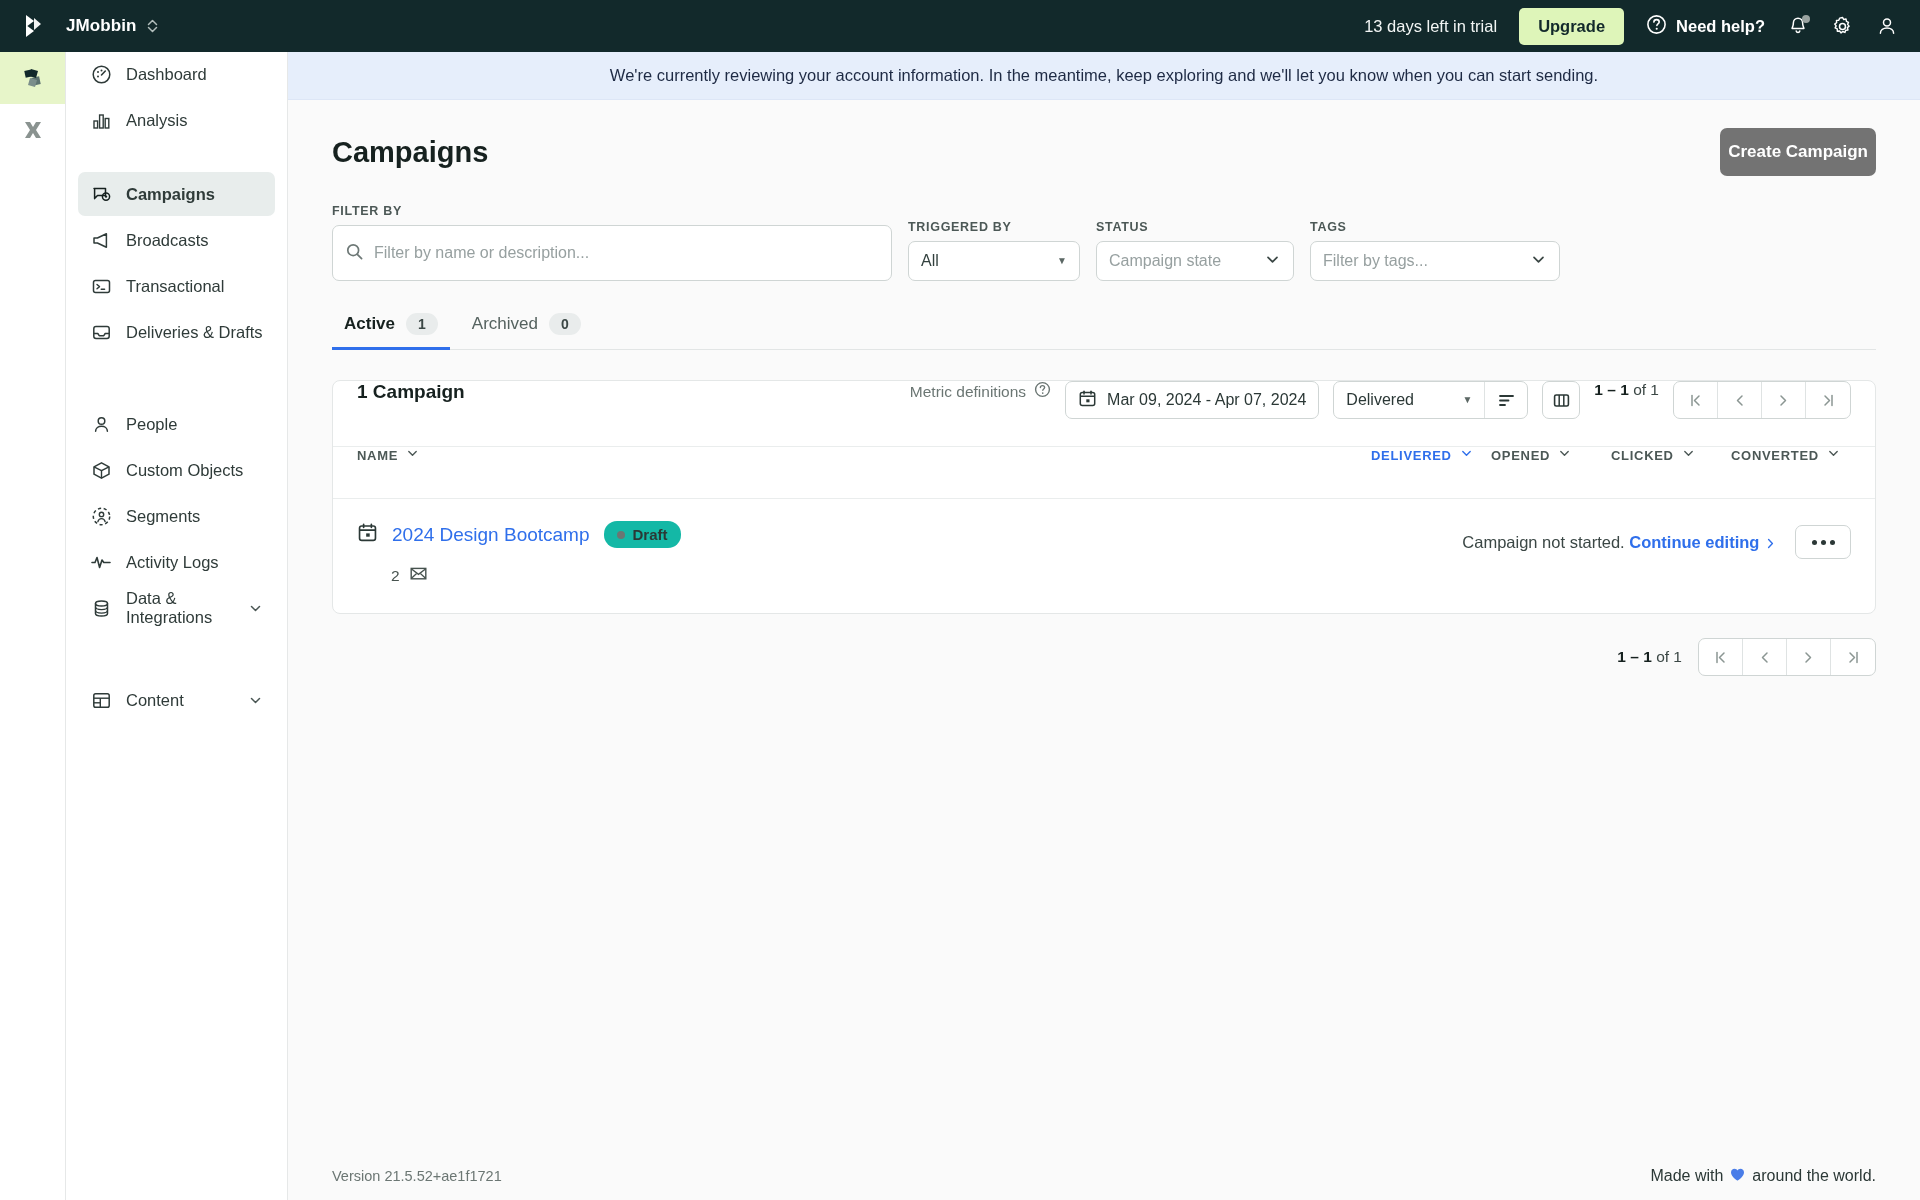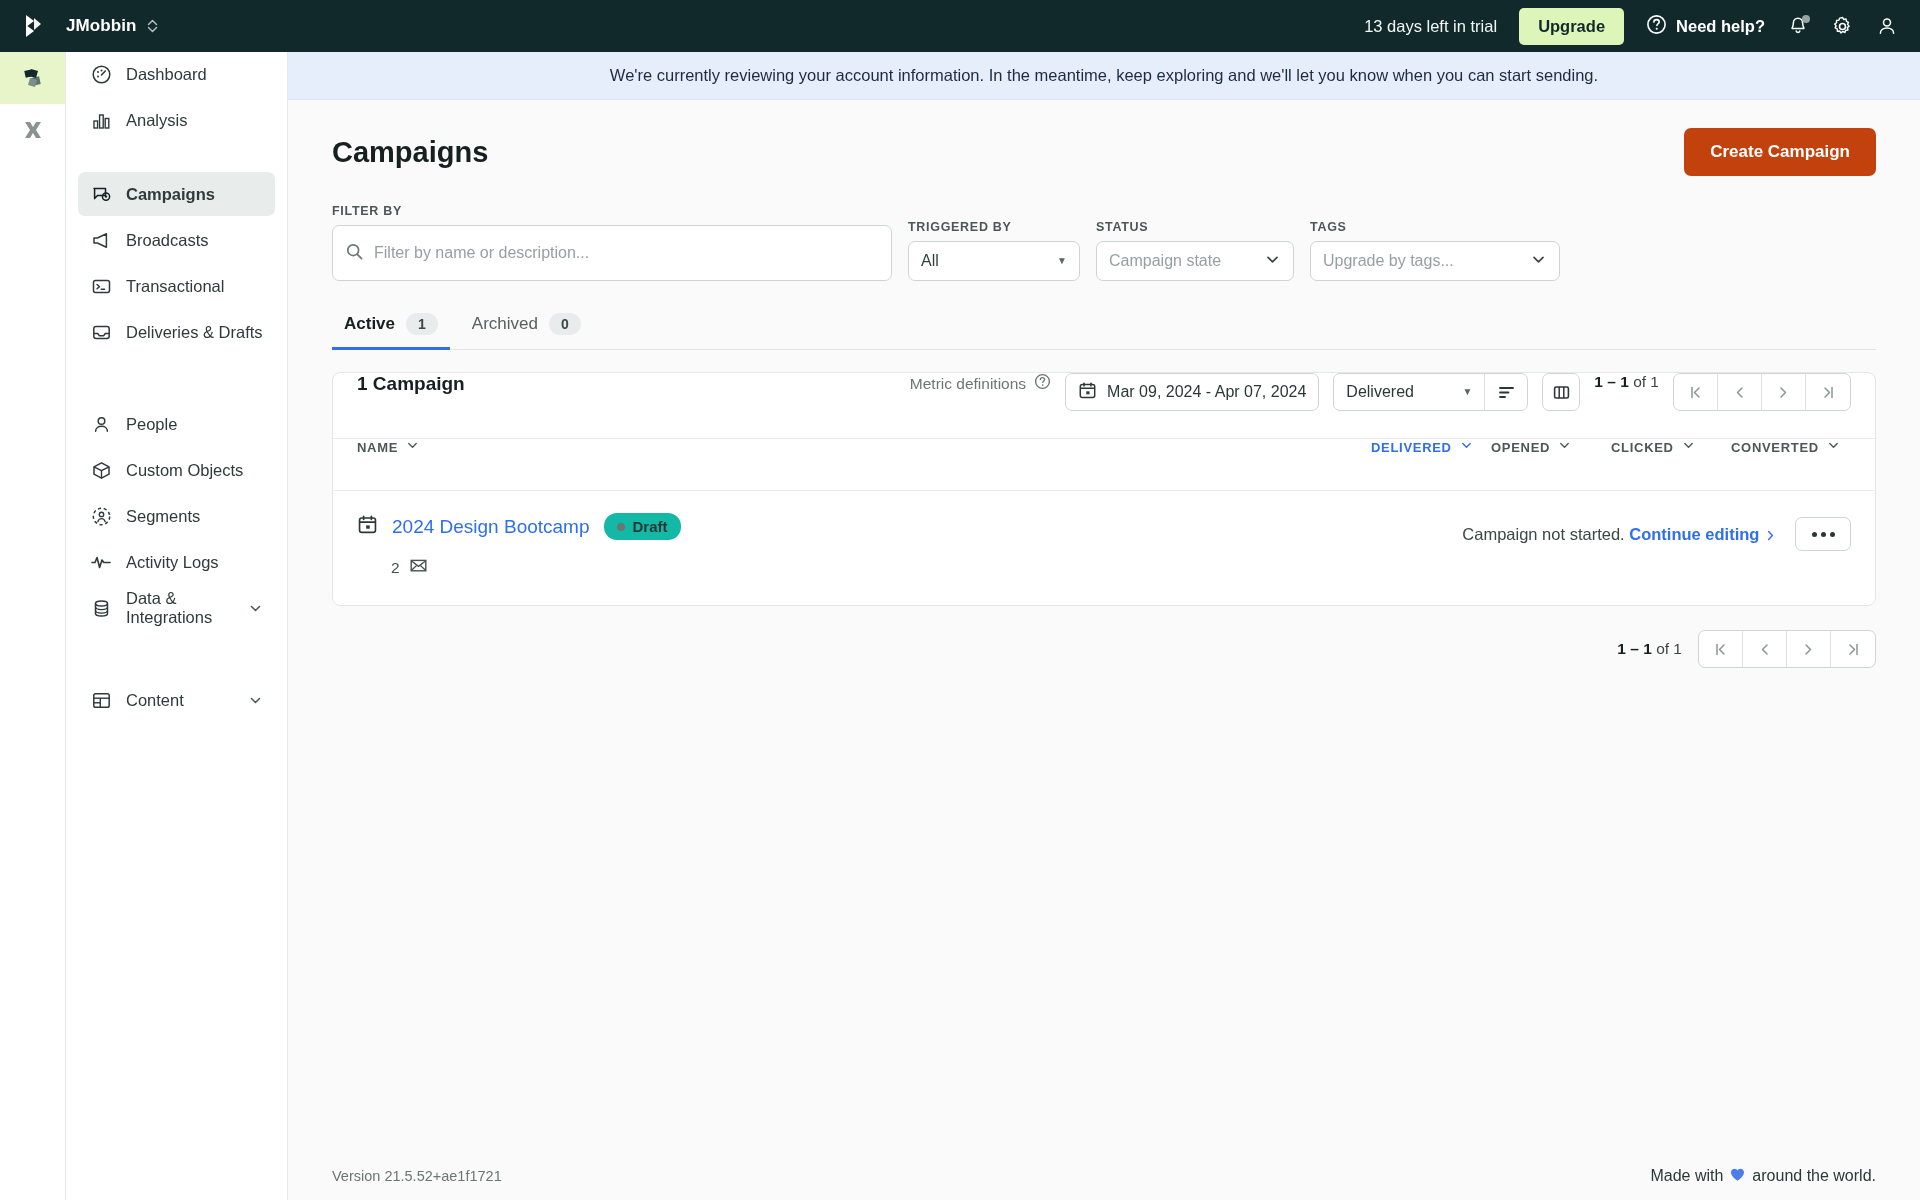--- a/index.html
+++ b/index.html
@@ -67,22 +67,22 @@
   .main { flex: 1; display: flex; flex-direction: column; min-width: 0; background: #FAFAFA; }
   .notice {
     background: #E6EEFB; color: #1e2a44; font-size: 16.5px;
     text-align: center; padding: 14px 20px; flex: 0 0 auto;
     border-bottom: 1px solid #dde6f6;
   }
   .content { flex: 1; padding: 28px 44px 0 44px; overflow: hidden; display: flex; flex-direction: column; min-height: 0; }
   .page-head { display: flex; align-items: center; justify-content: space-between; margin-bottom: 28px; }
   .page-title { font-size: 29px; font-weight: 700; color: #16211f; }
   .create-btn {
-    background: #c2410c; color: #fff; border: none; border-radius: 7px;
-    font-size: 17px; font-weight: 600; padding: 14px 26px; cursor: pointer; font-family: inherit;
+    background: #737373; color: #fff; border: none; border-radius: 7px;
+    font-size: 17px; font-weight: 600; padding: 14px 8px; cursor: pointer; font-family: inherit;
   }
 
   
   .filters { display: flex; align-items: flex-end; gap: 16px; margin-bottom: 22px; }
   .field-label {
     font-size: 12.5px; font-weight: 700; letter-spacing: .7px; color: #4c5856;
     text-transform: uppercase; margin-bottom: 7px; display: block;
   }
   .search-box {
     width: 560px; height: 56px; border: 1px solid #cfd5d4; border-radius: 7px;
@@ -97,21 +97,21 @@
     height: 40px; border: 1px solid #cfd5d4; border-radius: 7px; background: #fff;
     display: flex; align-items: center; justify-content: space-between;
     padding: 0 12px; font-size: 16px; color: #32403e; cursor: pointer; gap: 10px;
   }
   .sel-triggered { width: 172px; }
   .sel-status { width: 198px; color: #97a0a0; }
   .sel-tags { width: 250px; color: #97a0a0; }
   .caret-sm { color: #5b6764; font-size: 10px; line-height: 1; }
 
   
-  .tabs { display: flex; gap: 10px; border-bottom: 1px solid #e2e5e5; margin-bottom: 0; }
+  .tabs { display: flex; gap: 10px; border-bottom: 1px solid #e2e5e5; margin-bottom: 8px; }
   .tab {
     display: flex; align-items: center; gap: 11px; padding: 10px 12px 12px 12px;
     font-size: 17px; color: #55625f; cursor: pointer; border-bottom: 3px solid transparent;
     margin-bottom: -1px;
   }
   .tab.active { color: #16211f; font-weight: 700; border-bottom-color: #2F6FEB; }
   .pill {
     background: #E9ECEC; color: #3b4745; font-size: 14px; font-weight: 600;
     border-radius: 11px; padding: 3px 12px; min-width: 30px; text-align: center;
   }
@@ -456,21 +456,21 @@
                 <svg width="17" height="17" viewBox="0 0 17 17">
                   <path d="M4 6.3 L8.5 10.8 L13 6.3" stroke="#3b4745" stroke-width="1.7" fill="none" stroke-linecap="round" stroke-linejoin="round"></path>
                 </svg>
               </span>
             </div>
           </div>
 
           <div>
             <label class="field-label">TAGS</label>
             <div class="select-box sel-tags">
-              <span>Upgrade by tags...</span>
+              <span>Filter by tags...</span>
               <span>
                 <svg width="17" height="17" viewBox="0 0 17 17">
                   <path d="M4 6.3 L8.5 10.8 L13 6.3" stroke="#3b4745" stroke-width="1.7" fill="none" stroke-linecap="round" stroke-linejoin="round"></path>
                 </svg>
               </span>
             </div>
           </div>
         </div>
 
         <div class="tabs">

